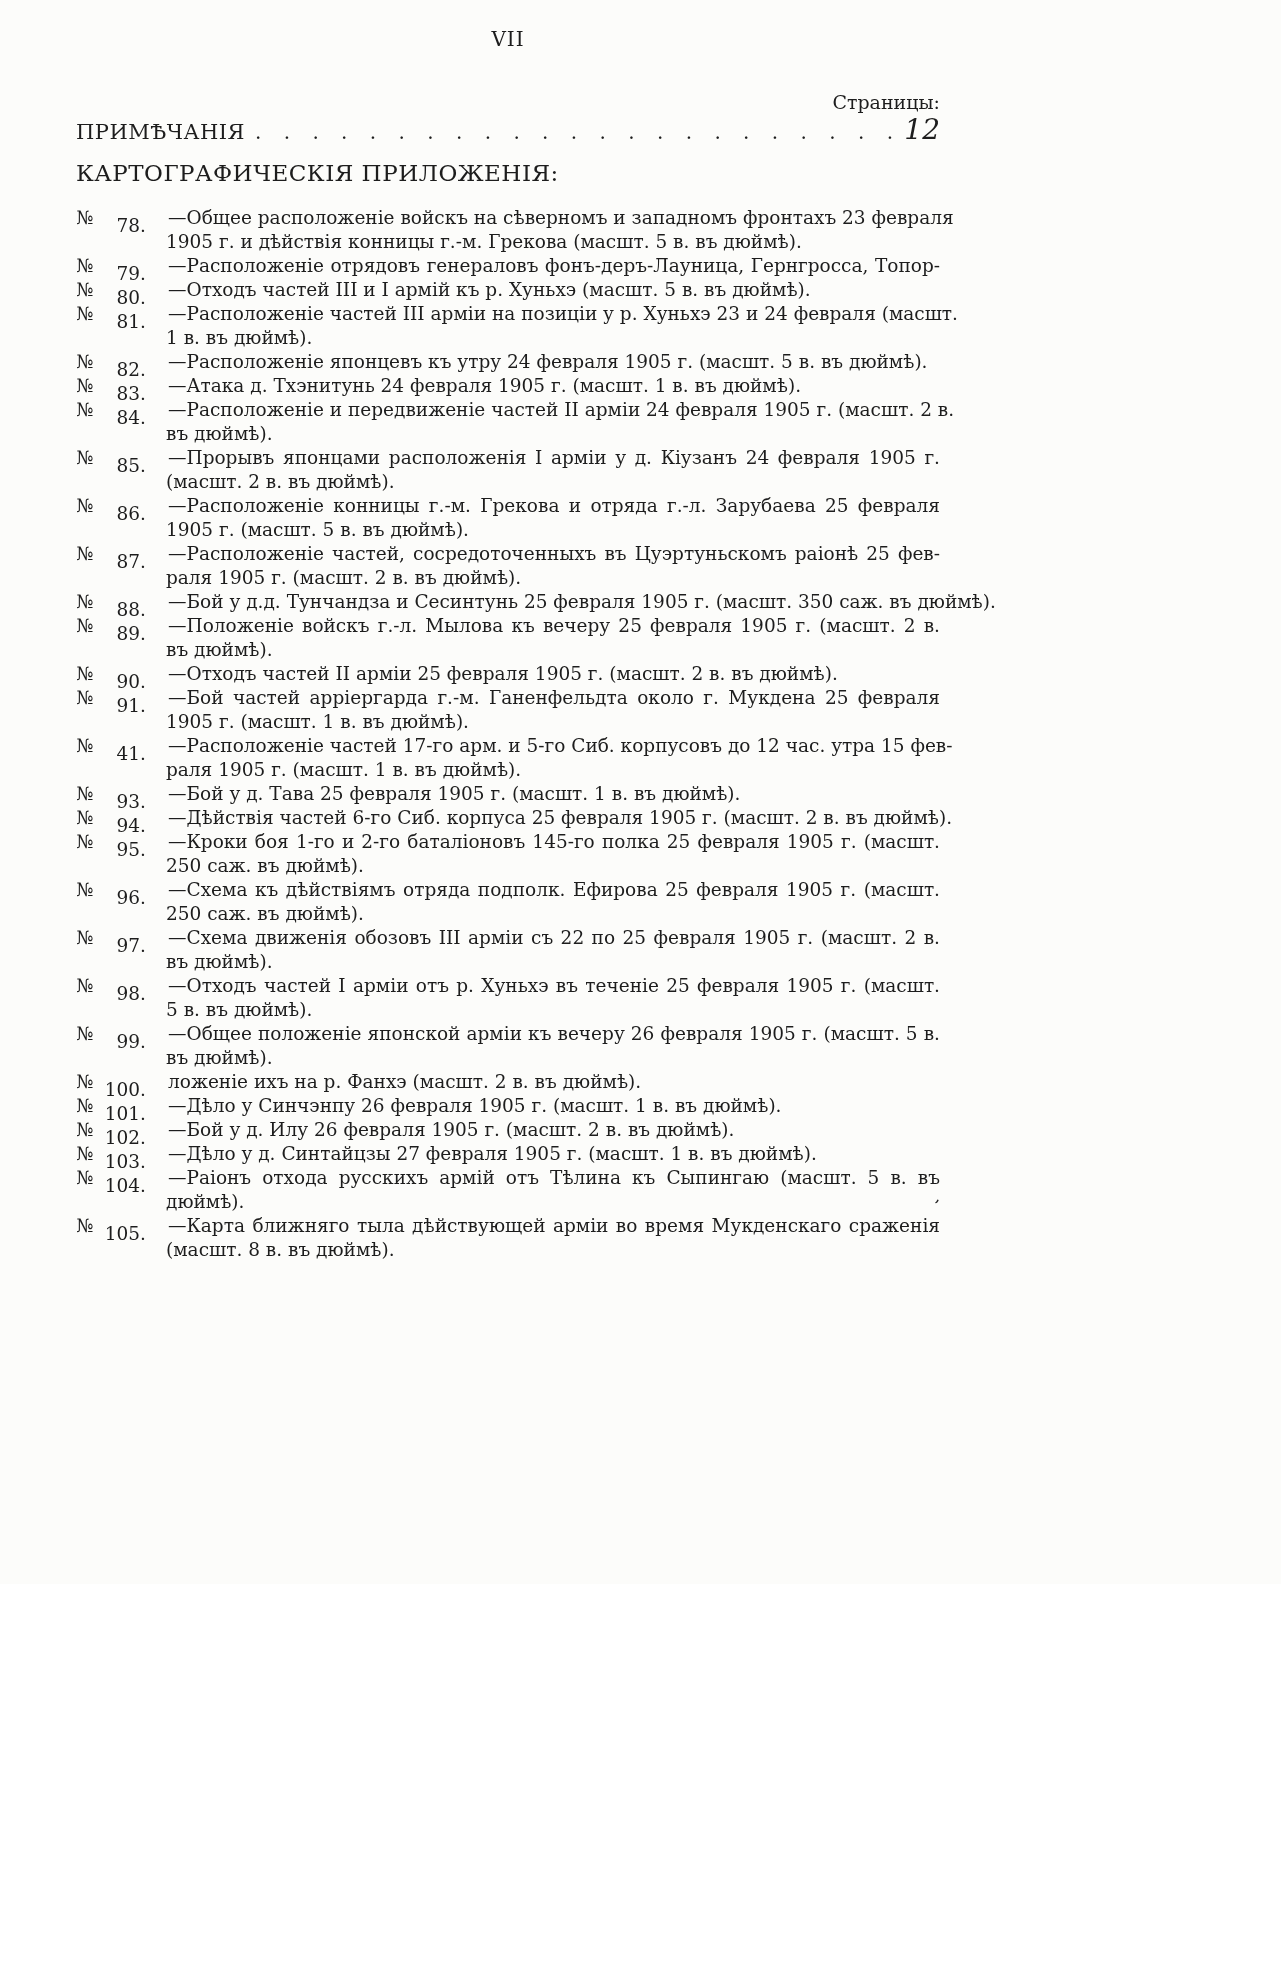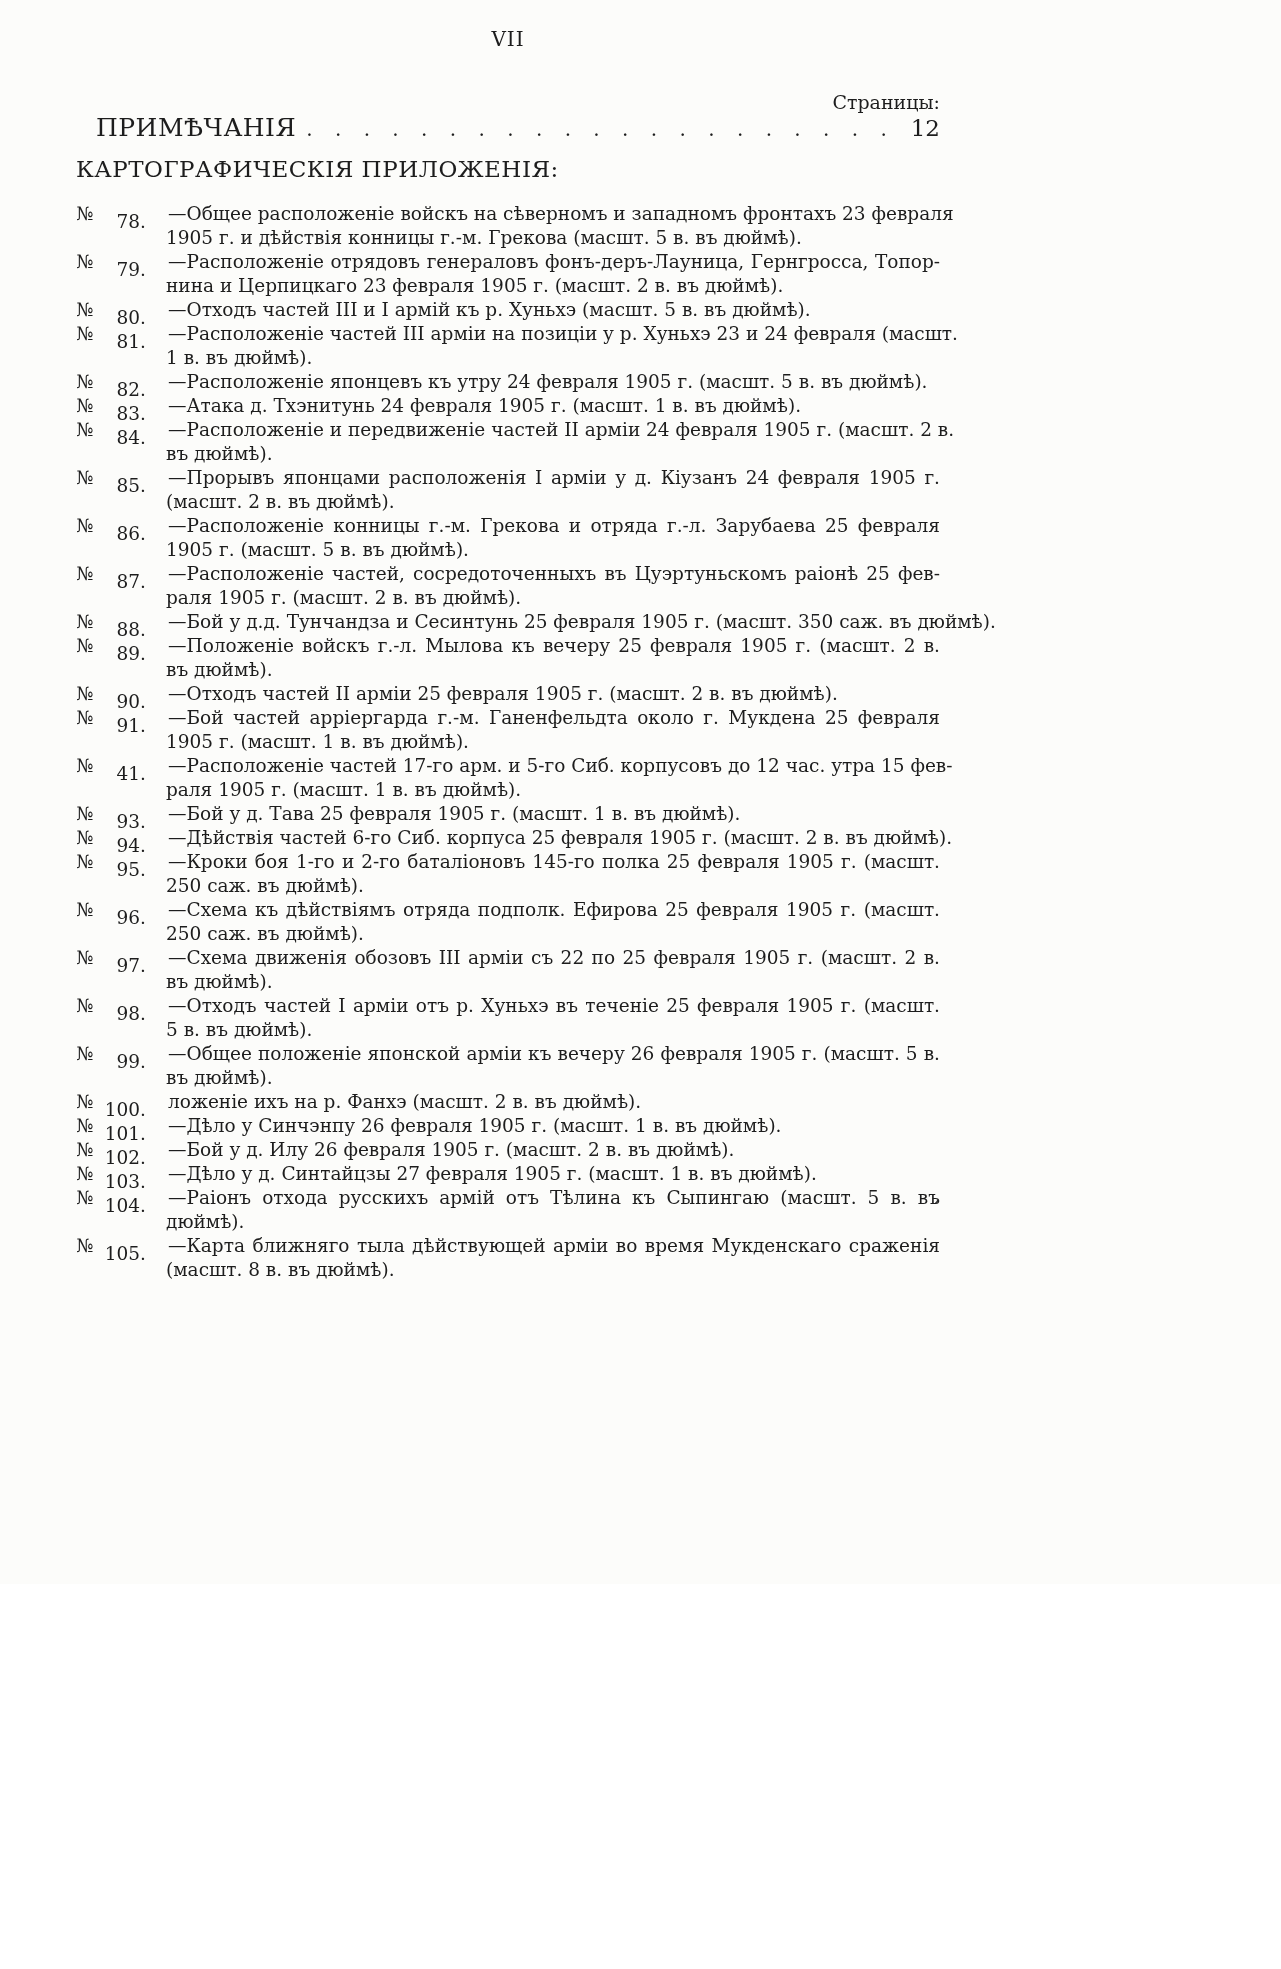--- a/index.html
+++ b/index.html
@@ -35,37 +35,37 @@
     margin-top: 40px;
     font-size: 19px;
   }
 
   .toc-line {
     display: flex;
     align-items: baseline;
     margin-top: 0;
   }
   .toc-title {
-    font-size: 25px;
+    font-size: 21px;
     letter-spacing: 0.5px;
     white-space: nowrap;
-    margin-left: 20px;
   }
   .toc-dots {
     flex: 1;
     overflow: hidden;
     white-space: nowrap;
     font-size: 20px;
     letter-spacing: 8px;
     padding-left: 10px;
     padding-right: 6px;
   }
   .toc-page {
-    font-size: 23px;
-    white-space: nowrap;
+    font-size: 28px;
+    white-space: nowrap;
+    font-style: italic;
   }
 
   .section-heading {
     margin-top: 14px;
     font-size: 23px;
     letter-spacing: 0.5px;
   }
 
   .appendix-list {
     margin-top: 20px;
@@ -133,21 +133,20 @@
         <div class="item">
           <span class="no-sym">№</span>
           <span class="num">78.</span>
           <div class="line just">—Общее расположеніе войскъ на сѣверномъ и западномъ фронтахъ 23 февраля</div>
           <div class="line">1905 г. и дѣйствія конницы г.-м. Грекова (масшт. 5 в. въ дюймѣ).</div>
         </div>
         <div class="item">
           <span class="no-sym">№</span>
           <span class="num">79.</span>
           <div class="line just">—Расположеніе отрядовъ генераловъ фонъ-деръ-Лауница, Гернгросса, Топор-</div>
-          <div class="line">нина и Церпицкаго 23 февраля 1905 г. (масшт. 2 в. въ дюймѣ).</div>
         </div>
         <div class="item">
           <span class="no-sym">№</span>
           <span class="num">80.</span>
           <div class="line">—Отходъ частей III и I армій къ р. Хуньхэ (масшт. 5 в. въ дюймѣ).</div>
         </div>
         <div class="item">
           <span class="no-sym">№</span>
           <span class="num">81.</span>
           <div class="line just">—Расположеніе частей III арміи на позиціи у р. Хуньхэ 23 и 24 февраля (масшт.</div>

